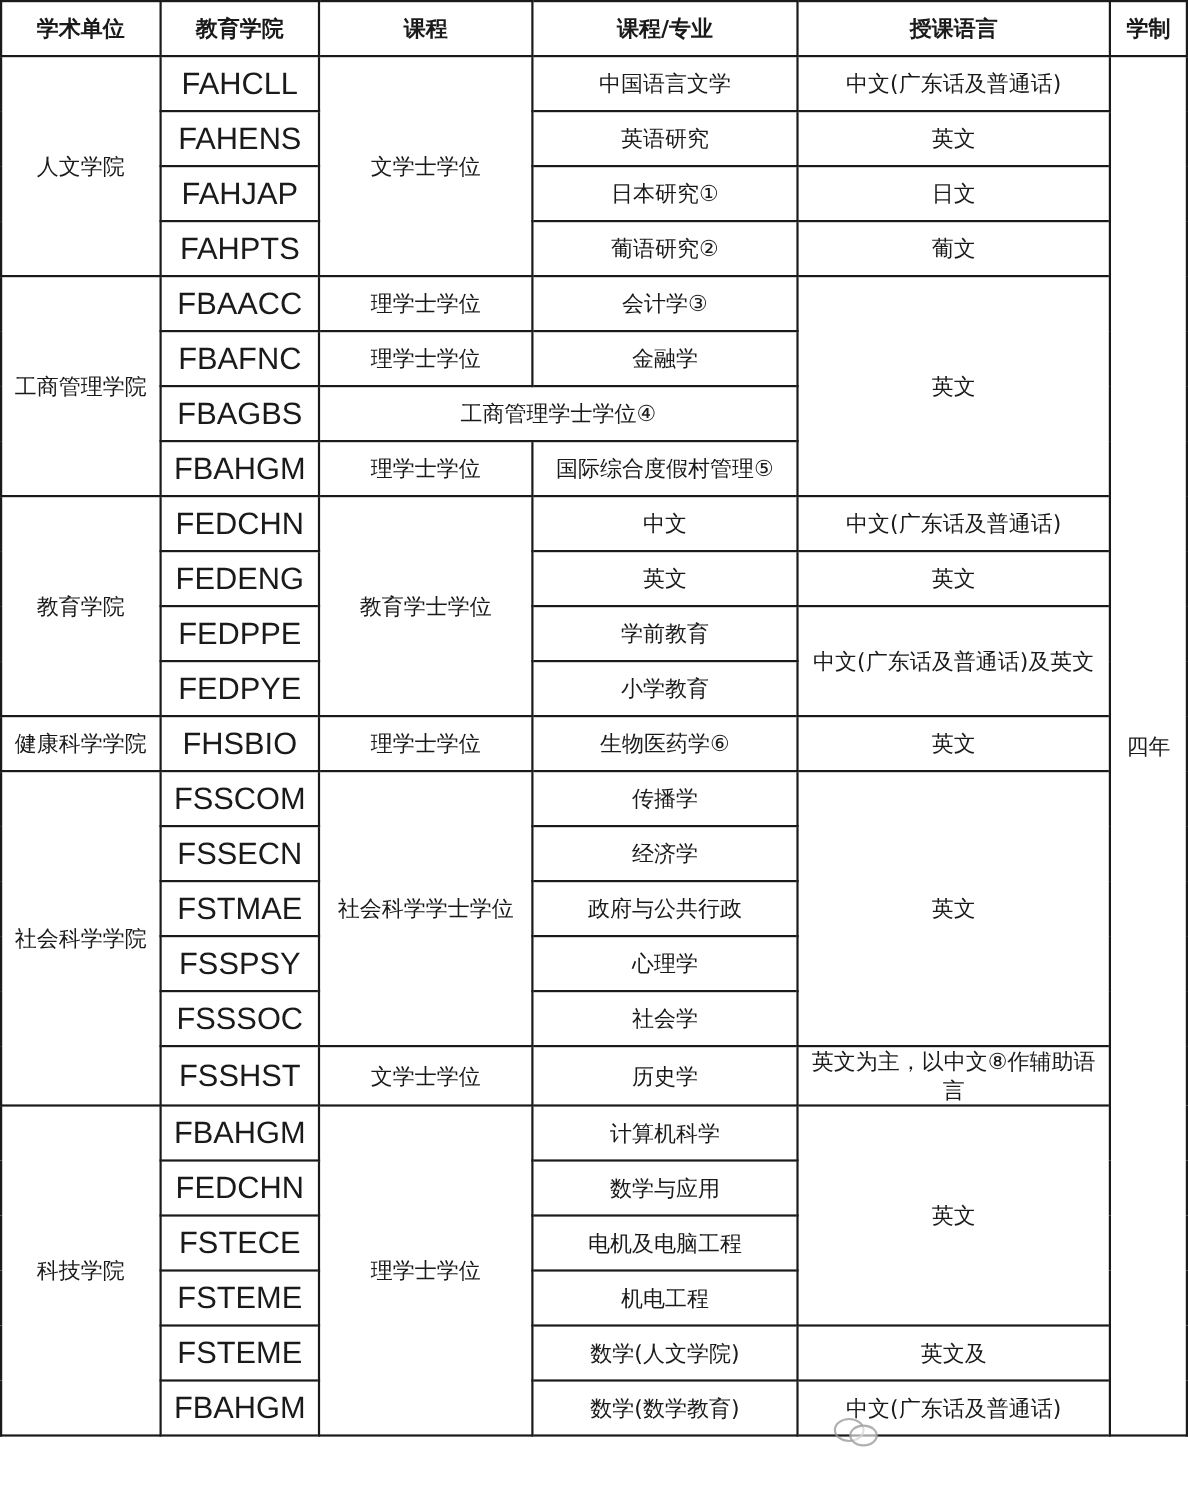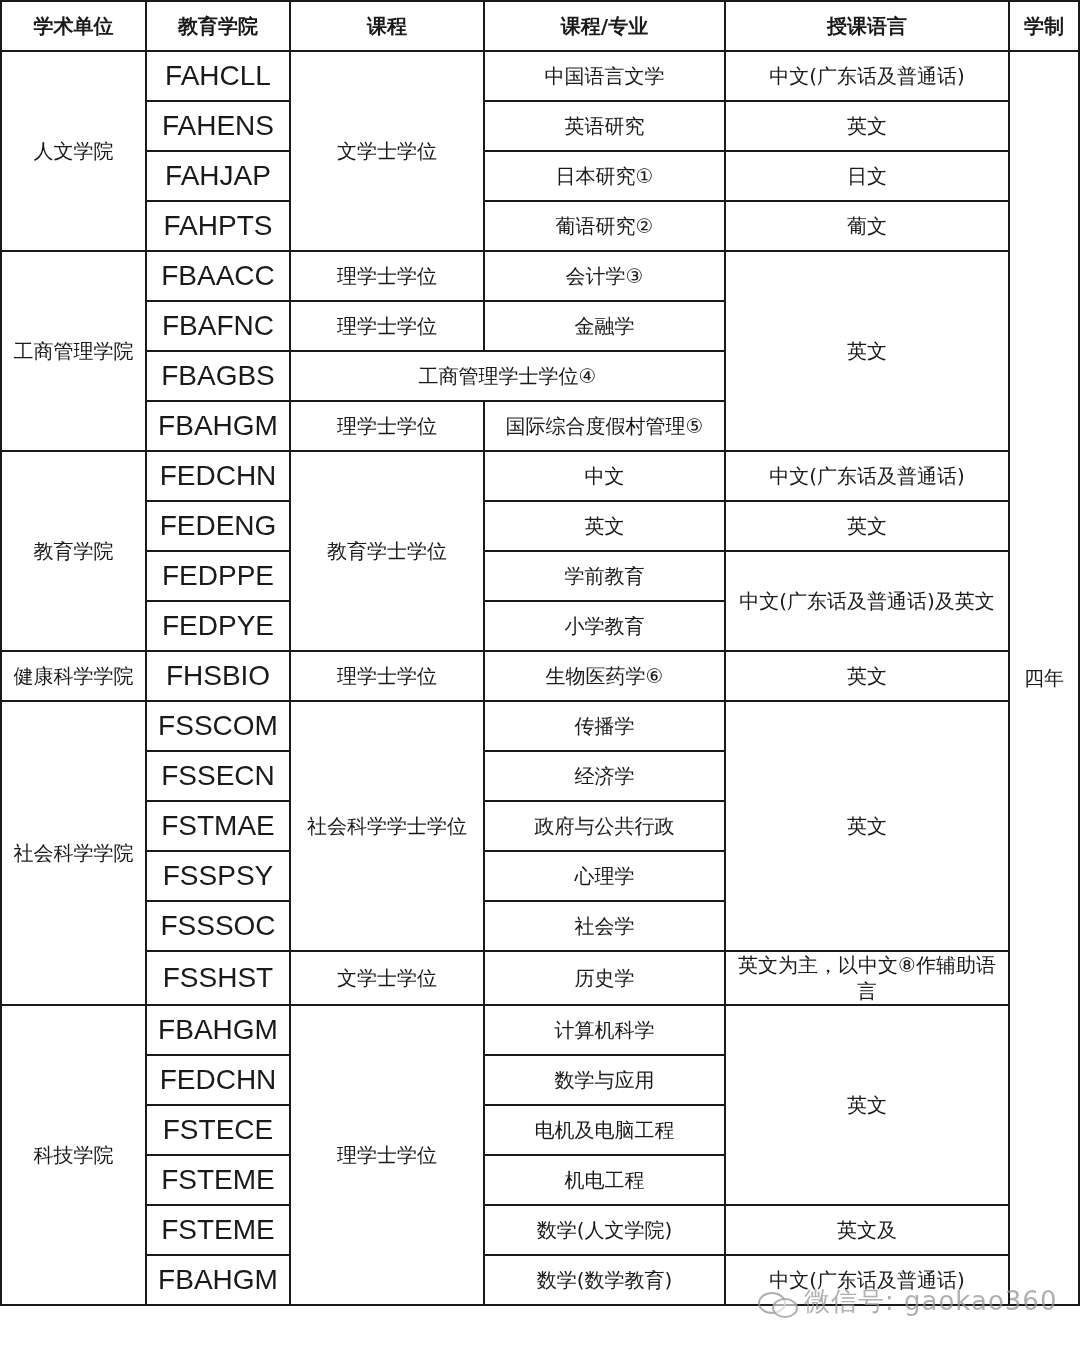--- a/index.html
+++ b/index.html
@@ -172,14 +172,14 @@
   </tr>
   <tr>
     <td class="code">FBAHGM</td>
     <td>数学(数学教育)</td>
     <td>中文(广东话及普通话)</td>
   </tr>
 </tbody>
   </table>
 
 <div class="watermark">
-  <span class="icon"></span><span>微信号: gaokao360</span>
+  <span class="icon"></span>
 </div>
 
 </body></html>

